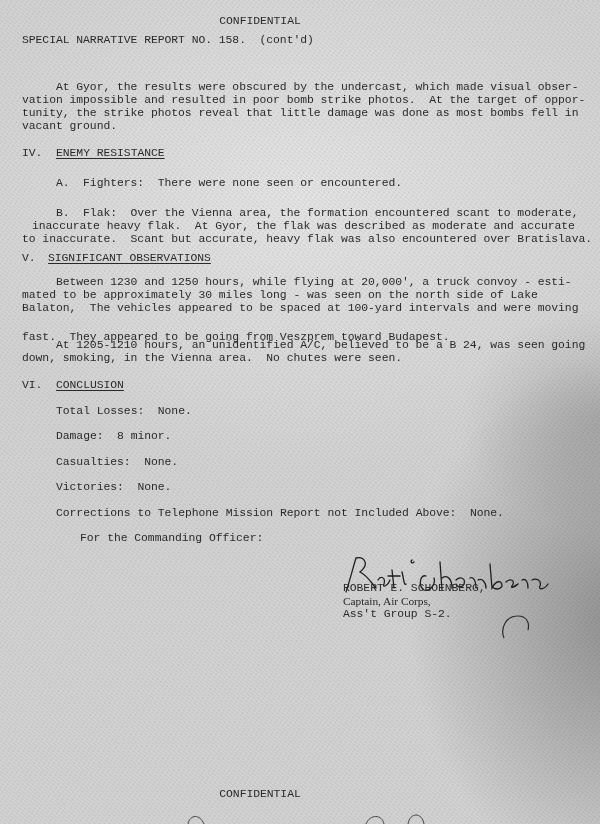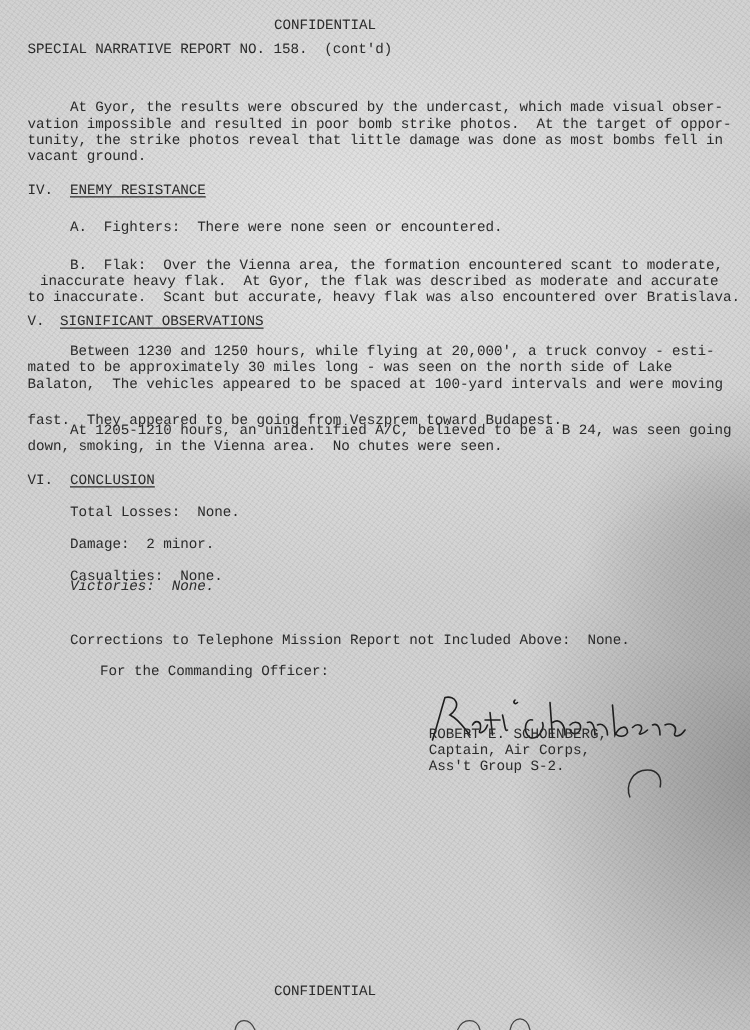--- a/index.html
+++ b/index.html
@@ -64,34 +64,34 @@
     <div class="t" style="left:22px; top:302px;">Balaton,  The vehicles appeared to be spaced at 100-yard intervals and were moving</div>
     <div class="t" style="left:22px; top:315px;margin-top:16px;">fast.  They appeared to be going from Veszprem toward Budapest.</div>
     <div class="t" style="left:22px; top:339px;">     At 1205-1210 hours, an unidentified A/C, believed to be a B 24, was seen going</div>
     <div class="t" style="left:22px; top:352px;">down, smoking, in the Vienna area.  No chutes were seen.</div>
   </div>
 
   <div>
     <div class="t" style="left:22px; top:379px;">VI.</div>
     <div class="t u" style="left:56px; top:379px;text-align:center;">CONCLUSION</div>
     <div class="t" style="left:56px; top:405px;">Total Losses:  None.</div>
-    <div class="t" style="left:56px; top:430px;">Damage:  2 minor.</div>
+    <div class="t" style="left:56px; top:430px;">Damage:  8 minor.</div>
     <div class="t" style="left:56px; top:456px;">Casualties:  None.</div>
-    <div class="t" style="left:56px; top:464px;font-style:italic;">Victories:  None.</div>
+    <div class="t" style="left:56px; top:481px;">Victories:  None.</div>
     <div class="t" style="left:56px; top:507px;">Corrections to Telephone Mission Report not Included Above:  None.</div>
     <div class="t" style="left:80px; top:532px;">For the Commanding Officer:</div>
   </div>
 
   <svg class="sig" viewBox="0 0 220 50">
     <path d="M4 42 C8 30 12 14 14 8 M14 8 C22 6 28 14 18 22 C26 26 30 34 34 38 M36 30 C38 26 44 26 42 34 C40 38 46 36 48 30 M50 20 L52 38 M46 26 L58 26 M60 22 C62 30 62 36 64 34 M70 10 C68 12 70 14 72 12 M84 26 C78 24 76 36 82 40 C88 42 94 34 92 28 M98 12 L100 40 M100 28 C106 24 110 30 110 38 M114 30 C118 26 124 28 122 34 C120 38 116 38 114 34 M128 28 C132 26 134 32 134 38 M136 30 C140 28 144 32 144 38 M148 14 L150 38 C154 30 160 30 160 36 C158 40 152 40 150 36 M164 32 C168 28 174 30 170 36 C168 38 172 38 176 34 M180 30 C184 28 186 32 186 38 M190 30 C194 28 200 30 198 36 C196 40 202 40 206 34" fill="none" stroke="#1e1e1e" stroke-width="1.3" stroke-linecap="round"></path>
   </svg>
 
   <div>
     <div class="t" style="left:343px; top:582px;">ROBERT E. SCHOENBERG,</div>
-    <div class="t" style="left:343px; top:595px;">Captain, Air Corps,</div>
+    <div class="t" style="left:343px; top:595px;font-family:Liberation Serif, serif;">Captain, Air Corps,</div>
     <div class="t" style="left:343px; top:608px;">Ass't Group S-2.</div>
   </div>
 
   <svg class="loop" style="left:498px; top:612px; width:36px; height:30px;" viewBox="0 0 36 30">
     <path d="M6 26 C2 16 8 4 20 4 C28 4 32 10 30 18" fill="none" stroke="#2a2a2a" stroke-width="1.2"></path>
   </svg>
 
   <div class="t center" style="top:788px;">CONFIDENTIAL</div>
 
   <svg class="loop" style="left:0; top:810px; width:600px; height:14px;" viewBox="0 0 600 14">

